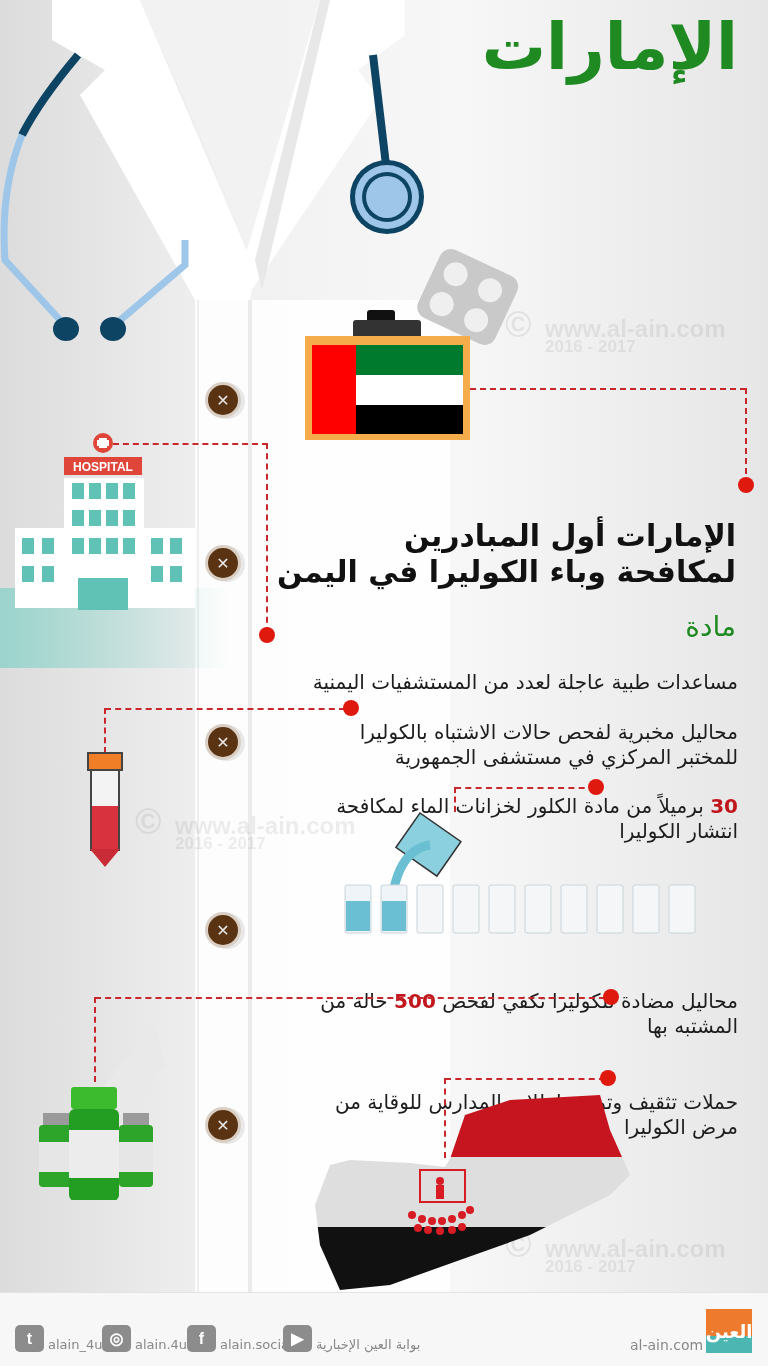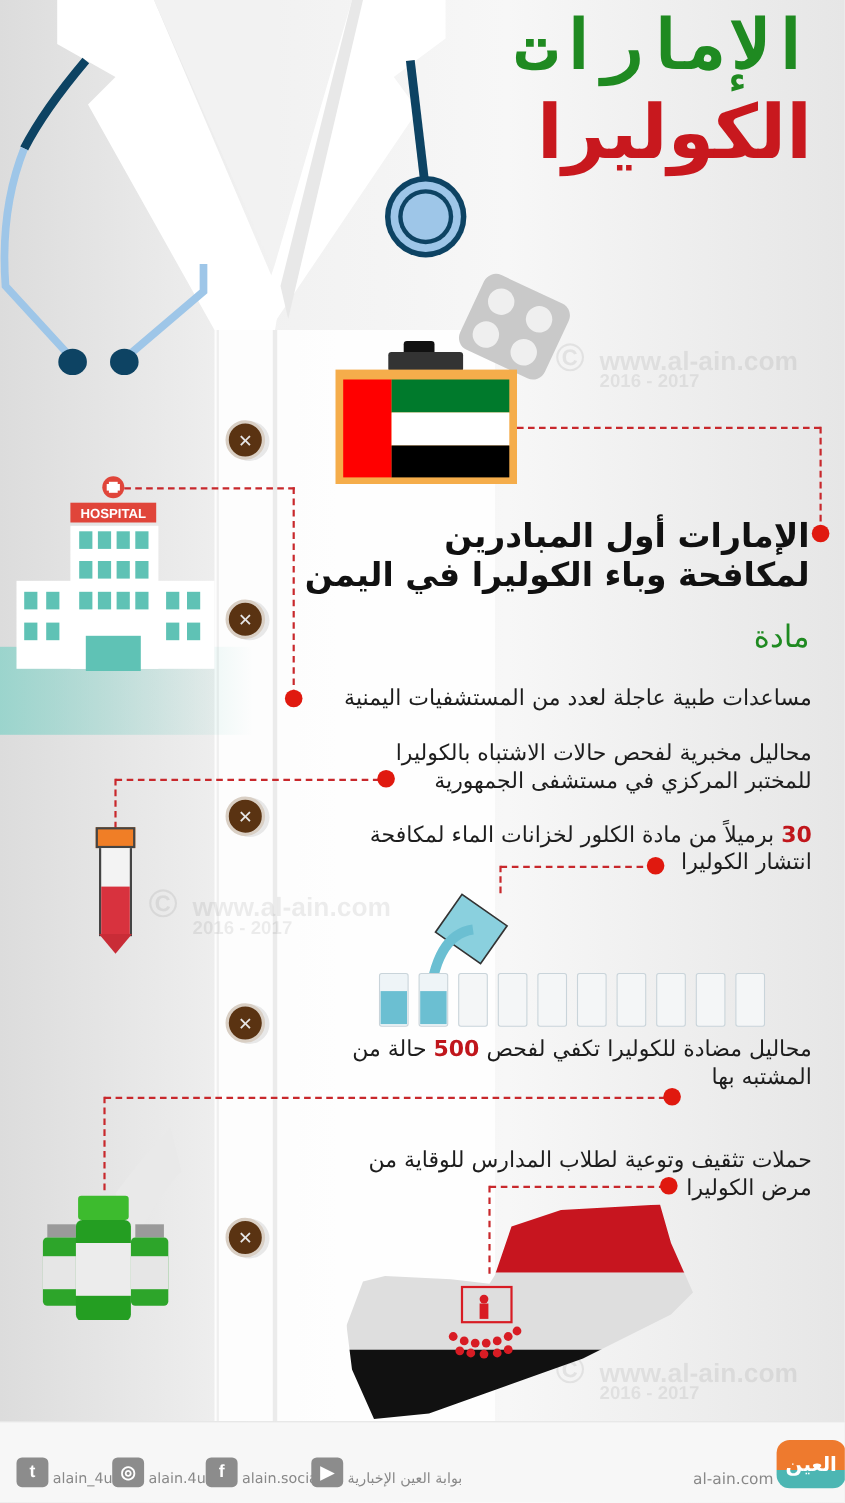--- a/index.html
+++ b/index.html
@@ -4,25 +4,25 @@
 <style>
   * { box-sizing: border-box; margin: 0; padding: 0; }
   html, body { width: 768px; height: 1366px; overflow: hidden; }
   body {
     font-family: "DejaVu Sans", "Liberation Sans", sans-serif;
     background: linear-gradient(90deg, #dcdcdc 0%, #f1f1f1 30%, #f7f7f7 60%, #e6e6e6 100%);
     position: relative;
     direction: ltr;
   }
   .abs { position: absolute; }
-  .rtl { direction: rtl; text-align: right; }
+  .rtl { direction: rtl; text-align: right; margin-top: 48px; }
 
   
   .title-block { right: 30px; top: 10px; width: 330px; text-align: right; direction: rtl; }
-  .t1 { font-size: 64px; font-weight: 900; color: #1f8a21; line-height: 74px; font-family: Liberation Mono, monospace; }
+  .t1 { font-size: 64px; font-weight: 900; color: #1f8a21; line-height: 74px; }
   .t2 { font-size: 46px; font-weight: 700; color: #111; line-height: 54px; }
   .t3 { font-size: 68px; font-weight: 900; color: #c8181e; line-height: 76px; }
   .t4 { font-size: 58px; font-weight: 900; color: #111; line-height: 66px; }
 
   .watermark { color: rgba(0,0,0,0.07); font-family: "Liberation Sans", sans-serif; font-weight: 700; line-height: 18px; }
   .watermark .url { font-size: 24px; }
   .watermark .yrs { font-size: 17px; }
   .watermark .c { font-size: 36px; position: absolute; left: -40px; top: -4px; }
 
   .button-icon {
@@ -43,21 +43,21 @@
   .item { right: 30px; font-size: 20px; color: #1d1d1d; line-height: 25px; }
   .item b.num { color: #c0161c; font-weight: 900; }
 
   .footer { left: 0; top: 1292px; width: 768px; height: 74px; background: #f7f7f7; border-top: 1px solid #e4e4e4; }
   .social { display: flex; align-items: flex-end; gap: 4px; font-size: 13px; color: #888; }
   .social .ico {
     width: 29px; height: 27px; border-radius: 5px; background: #8c8c8c;
     color: #fff; display: flex; align-items: center; justify-content: center;
     font-size: 16px; font-weight: 900; font-family: "Liberation Sans", sans-serif;
   }
-  .brand-logo { width: 63px; height: 44px; border-radius: 12px;
+  .brand-logo { width: 46px; height: 44px; border-radius: 0;
     background: linear-gradient(180deg, #ee7a2e 0 62%, #4cb6b3 62% 100%);
     color: #fff; font-size: 18px; font-weight: 700; display: flex; align-items: center; justify-content: center; }
 </style>
 </head>
 <body>
 
 <svg class="abs" style="left:0;top:0" width="768" height="1292" viewBox="0 0 768 1292">
   <polygon points="50,0 140,0 250,0 250,1292 195,1292 195,560 195,0" fill="#ffffff" opacity="0"></polygon>
 
   <rect x="195" y="300" width="255" height="992" fill="#ffffff" opacity="0.85"></rect>
@@ -85,21 +85,20 @@
     <rect x="0" y="0" width="85" height="75" rx="12" fill="#c9c9c9"></rect>
     <circle cx="22" cy="22" r="12" fill="#efefef"></circle>
     <circle cx="60" cy="22" r="12" fill="#efefef"></circle>
     <circle cx="22" cy="55" r="12" fill="#efefef"></circle>
     <circle cx="60" cy="55" r="12" fill="#efefef"></circle>
   </g>
 </svg>
 
 <div class="abs title-block">
   <div class="t1">الإمارات</div>
-  <div class="t3">الكوليرا</div>
 </div>
 
 <div class="abs watermark" style="left:545px;top:320px;">
   <span class="c">©</span>
   <div class="url">www.al-ain.com</div>
   <div class="yrs">2016 - 2017</div>
 </div>
 <div class="abs watermark" style="left:175px;top:817px;">
   <span class="c">©</span>
   <div class="url">www.al-ain.com</div>

